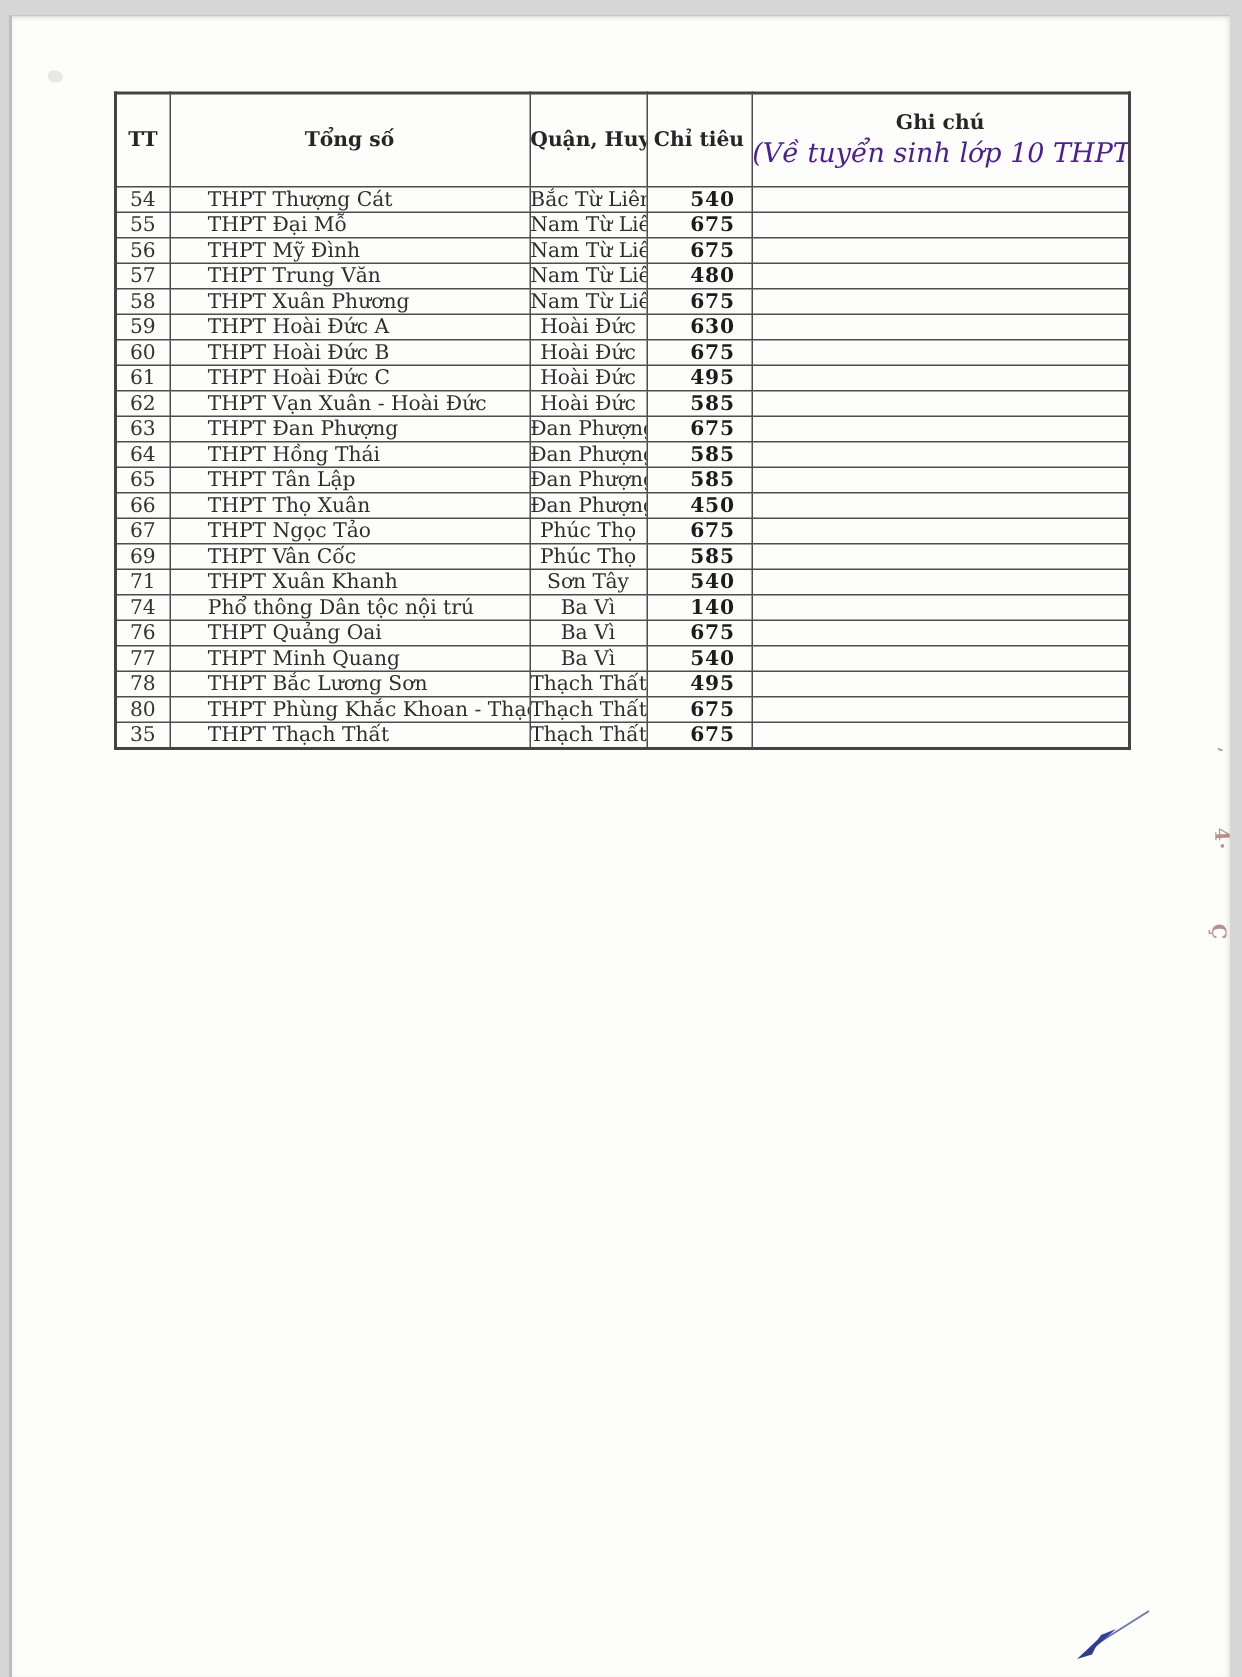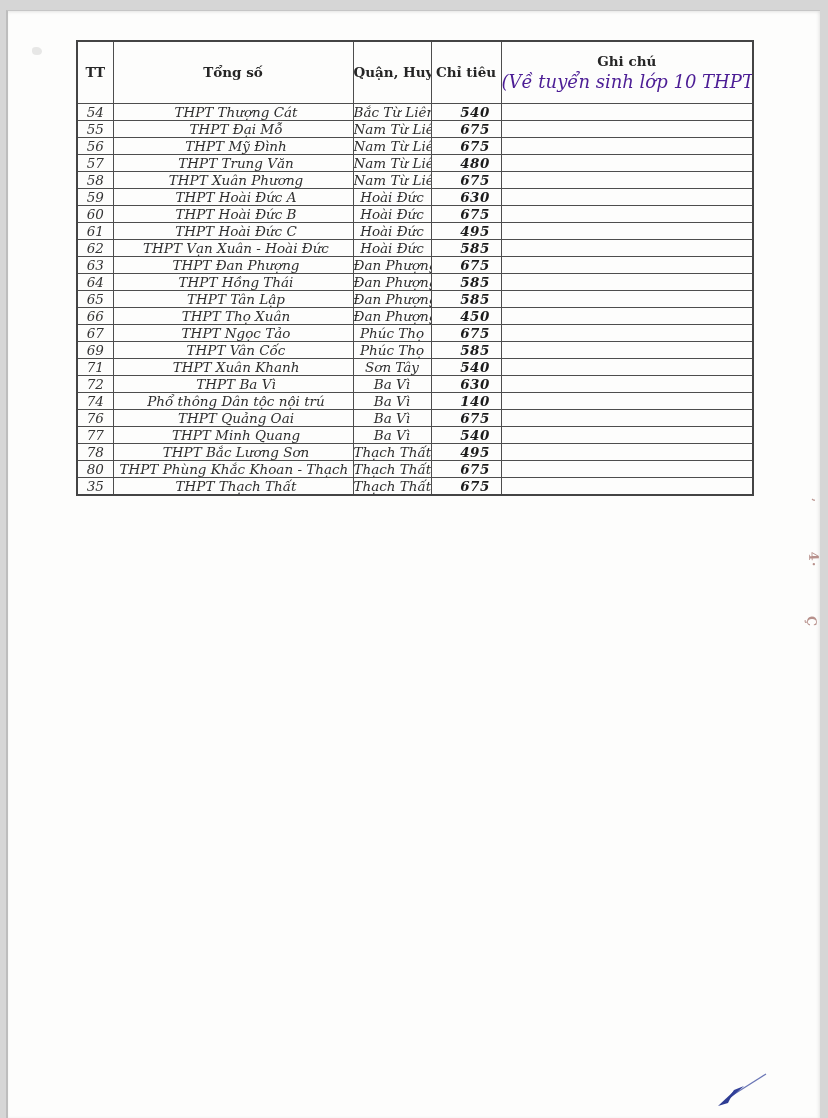--- a/index.html
+++ b/index.html
@@ -22,45 +22,45 @@
   }
   .smudge {
     position:absolute; left:24px; top:36px;
     width:10px; height:8px;
     background:#9a9a9a; opacity:.22;
     border-radius:40% 60% 50% 50%;
   }
   
   table.quota {
     position:absolute;
-    left:76px; top:40px;
+    left:76px; top:61px;
     width:676px;
     border-collapse:collapse;
     table-layout:fixed;
     color:#2e2e2e;
   }
   table.quota col.c-tt   { width:36px; }
   table.quota col.c-name { width:240px; }
   table.quota col.c-dist { width:78px; }
   table.quota col.c-quota{ width:70px; }
   table.quota col.c-note { width:252px; }
   table.quota th, table.quota td {
     border:1px solid #4d4d4d;
     font-size:13.5px;
     vertical-align:middle;
     overflow:hidden;
     white-space:nowrap;
   }
   table.quota { border:2px solid #444; }
   thead tr { height:62px; }
-  tbody tr { height:17px;font-style:italic; }
+  tbody tr { height:17px; }
   th { font-weight:bold; text-align:center; color:#262626; }
   .note-sub { font-weight:normal; font-style:italic; font-size:18px; color:#4c1d95; margin-top:2px; }
   td.tt   { text-align:center; color:#333; }
-  td.name { text-align:center; padding-left:6px; }
+  td.name { text-align:left; padding-left:25px; }
   td.dist { text-align:center; }
   td.quota{ text-align:center; padding-left:18px; font-weight:bold; font-size:14px; color:#1c1c1c; letter-spacing:.5px;margin-top:36px; }
   td.note { }
   
   .edge-mark {
     position:absolute;
     color:#8a4a42; opacity:.6;
     font-size:11px; font-weight:bold;
     transform:rotate(88deg);
     letter-spacing:1px;
@@ -205,27 +205,20 @@
         <td class="note"></td>
       </tr>
       <tr>
         <td class="tt">71</td>
         <td class="name">THPT Xuân Khanh</td>
         <td class="dist">Sơn Tây</td>
         <td class="quota">540</td>
         <td class="note"></td>
       </tr>
       <tr>
-        <td class="tt">72</td>
-        <td class="name">THPT Ba Vì</td>
-        <td class="dist">Ba Vì</td>
-        <td class="quota">630</td>
-        <td class="note"></td>
-      </tr>
-      <tr>
         <td class="tt">74</td>
         <td class="name">Phổ thông Dân tộc nội trú</td>
         <td class="dist">Ba Vì</td>
         <td class="quota">140</td>
         <td class="note"></td>
       </tr>
       <tr>
         <td class="tt">76</td>
         <td class="name">THPT Quảng Oai</td>
         <td class="dist">Ba Vì</td>

